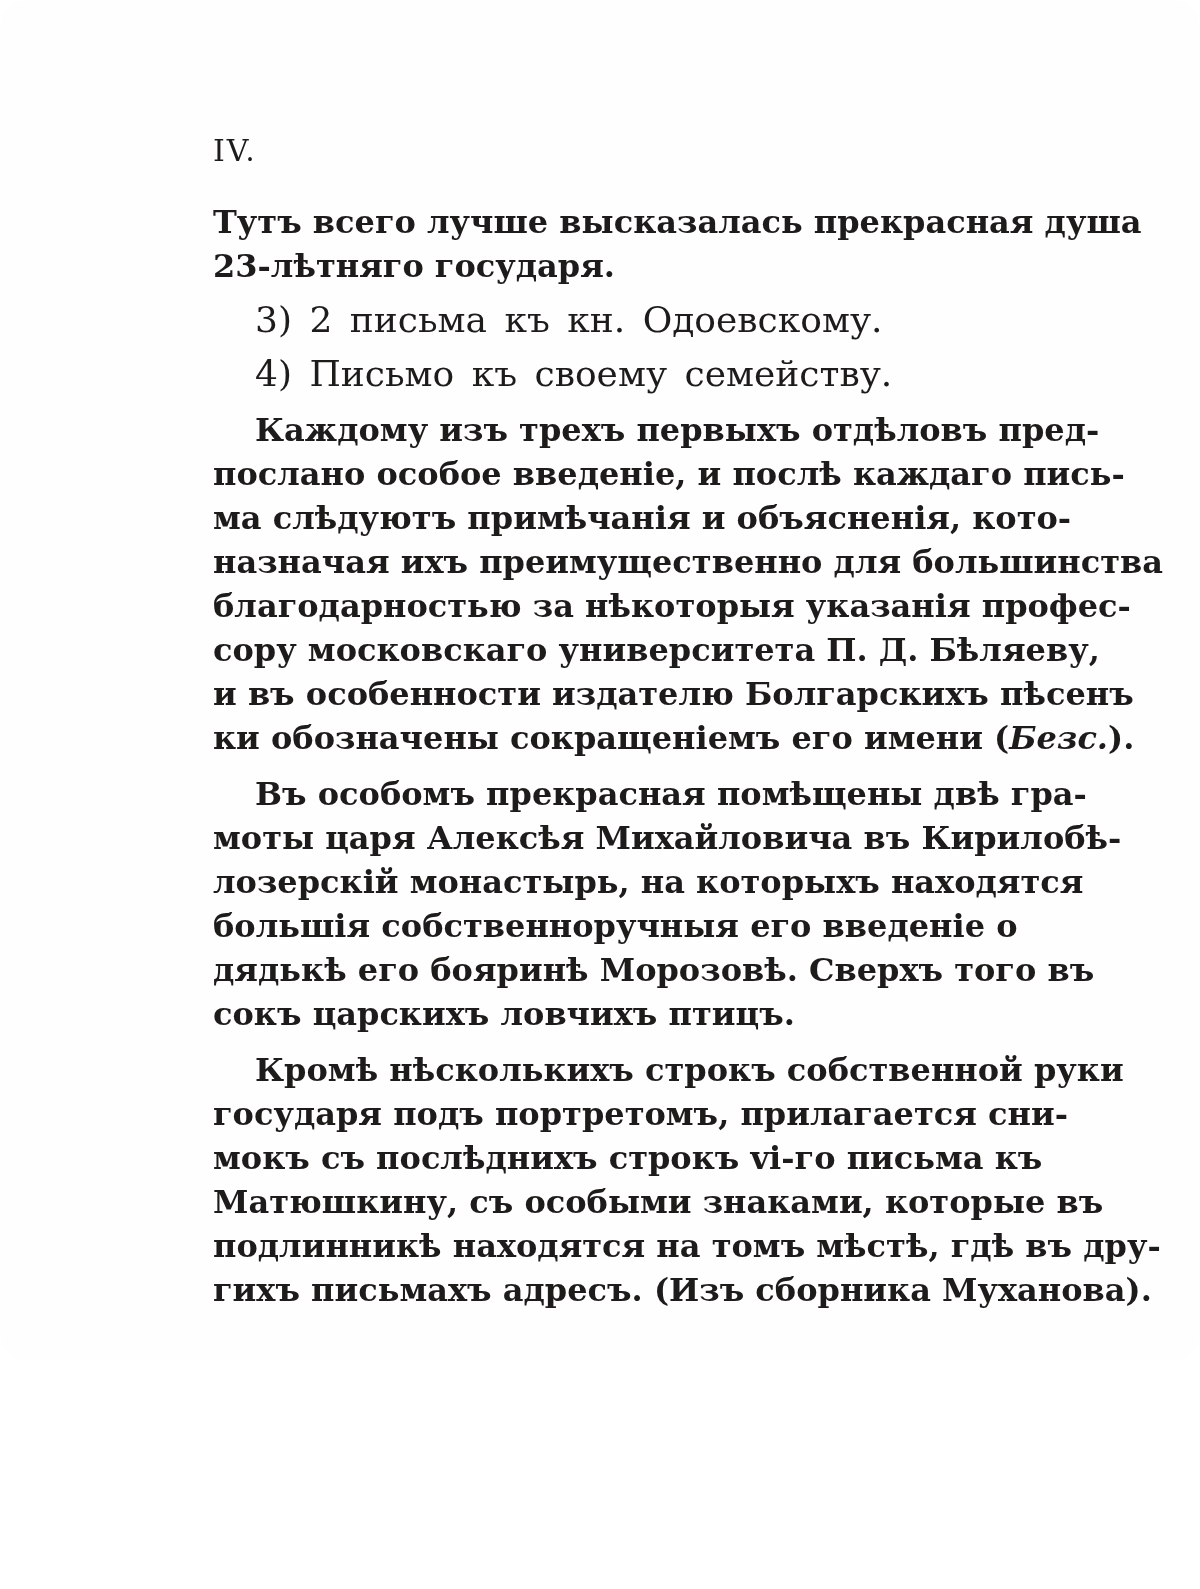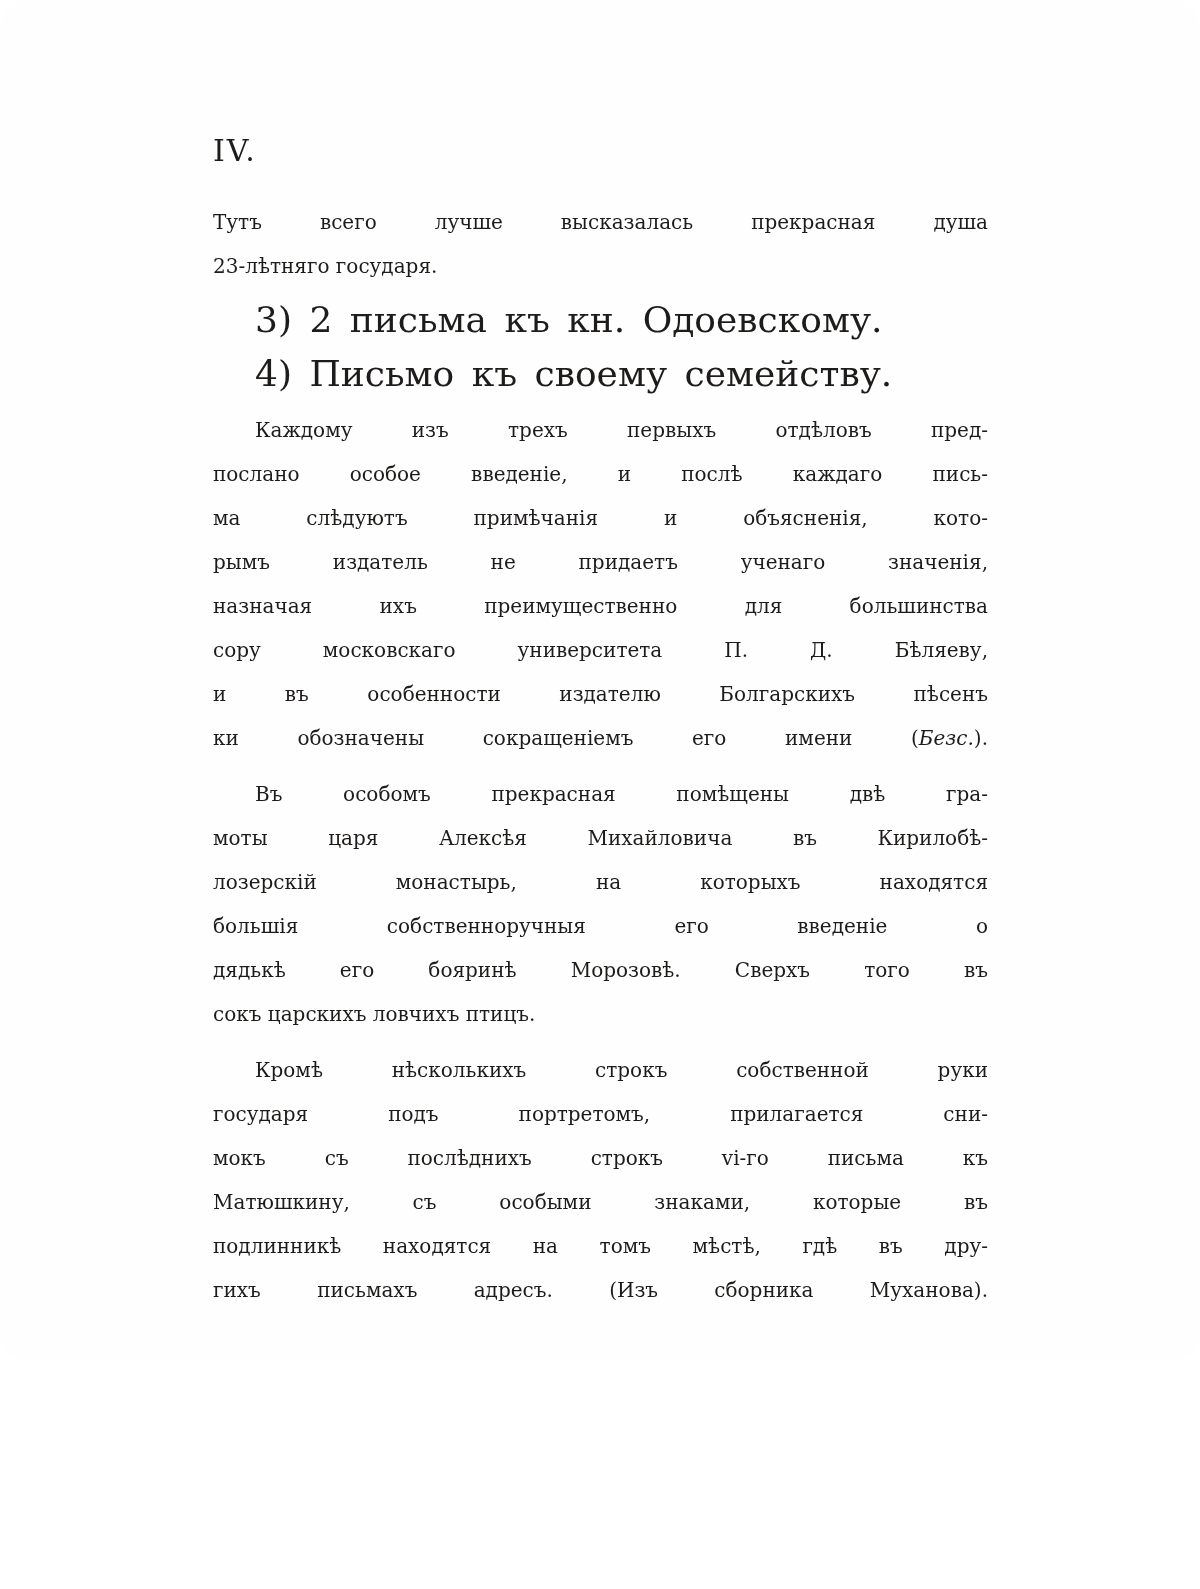--- a/index.html
+++ b/index.html
@@ -23,25 +23,26 @@
     top: 128px;
     width: 775px;
   }
   .heading {
     font-size: 30px;
     line-height: 46px;
     letter-spacing: 2px;
     margin-bottom: 26px;
   }
   .line {
-    font-size: 20px;
+    font-size: 32px;
     line-height: 44px;
     text-align: justify;
     text-align-last: justify;
     white-space: nowrap;
+    font-weight: bold;
   }
   .line.last {
     text-align-last: left;
   }
   .line.indent {
     padding-left: 42px;
   }
   .b-item {
     margin-top: 10px;
     padding-left: 42px;
@@ -79,22 +80,22 @@
       <div class="line last">23-лѣтняго государя.</div>
     </div>
 
     <div class="b-item">3) 2 письма къ кн. Одоевскому.</div>
     <div class="b-item">4) Письмо къ своему семейству.</div>
 
     <div class="b-para">
       <div class="line indent">Каждому изъ трехъ первыхъ отдѣловъ пред-</div>
       <div class="line">послано особое введеніе, и послѣ каждаго пись-</div>
       <div class="line">ма слѣдуютъ примѣчанія и объясненія, кото-</div>
-      <div class="line">рымъ издатель не придаетъ ученаго значенія,</div>
       <div class="line">назначая ихъ преимущественно для большинства</div>
+      <div class="line">благодарностью за нѣкоторыя указанія профес-</div>
       <div class="line">сору московскаго университета П. Д. Бѣляеву,</div>
       <div class="line">и въ особенности издателю Болгарскихъ пѣсенъ</div>
       <div class="line"><span>ки обозначены сокращеніемъ его имени (</span><span class="it">Безс.</span><span>).</span></div>
     </div>
 
     <div class="b-para">
       <div class="line indent">Въ особомъ прекрасная помѣщены двѣ гра-</div>
       <div class="line">моты царя Алексѣя Михайловича въ Кирилобѣ-</div>
       <div class="line">лозерскій монастырь, на которыхъ находятся</div>
       <div class="line">большія собственноручныя его введеніе о</div>

